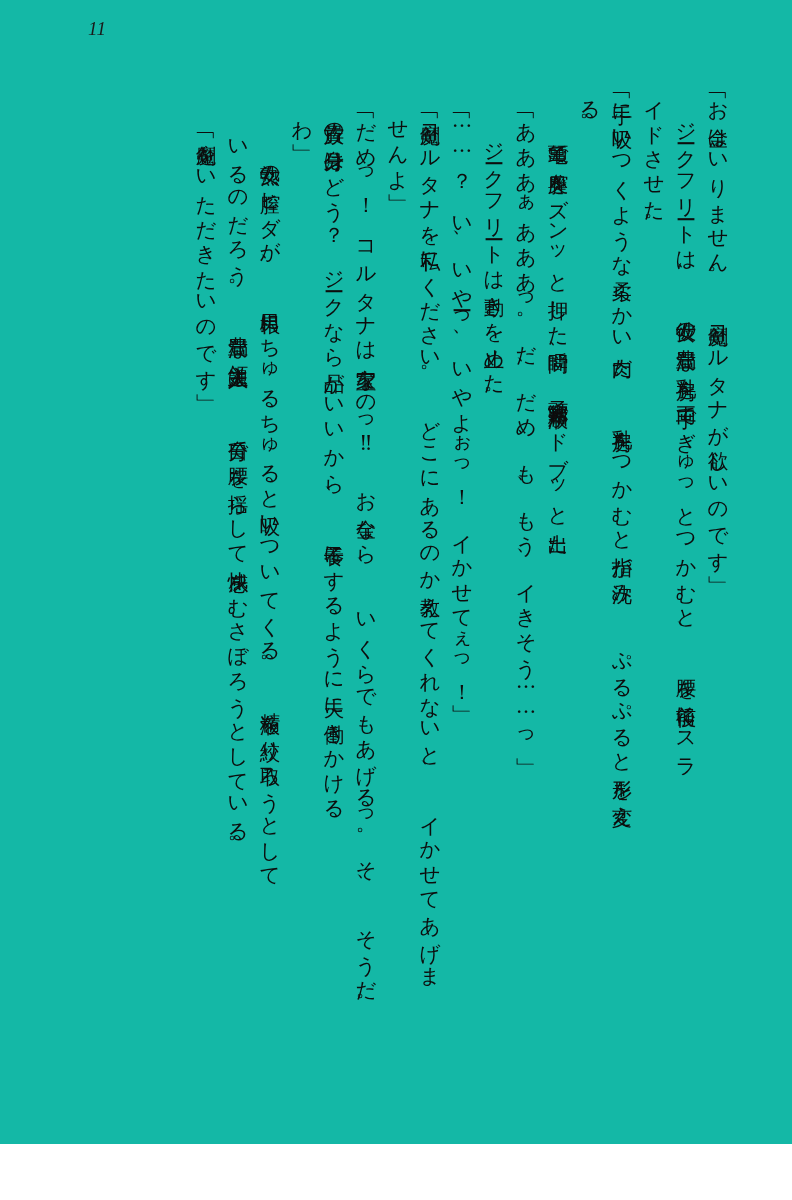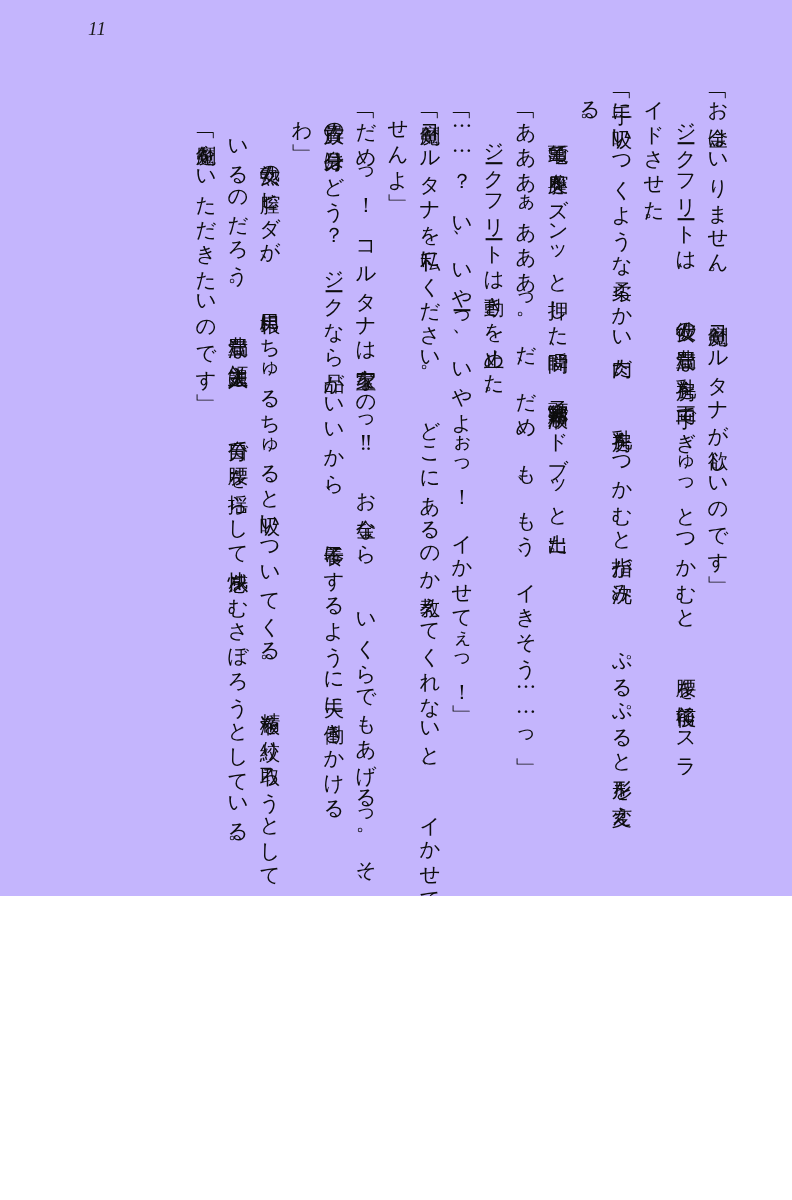--- a/index.html
+++ b/index.html
@@ -6,22 +6,22 @@
     margin: 0;
     padding: 0;
     background: #ffffff;
   }
   body {
     font-family: "Liberation Serif", serif;
   }
   .page {
     position: relative;
     width: 792px;
-    height: 896px;
-    background: #c4b5fd;
+    height: 1144px;
+    background: #14b8a6;
     overflow: hidden;
   }
   .page-number {
     position: absolute;
     top: 18px;
     left: 88px;
     font-family: "Liberation Serif", serif;
     font-style: italic;
     font-size: 19px;
     color: #1a1a1a;

